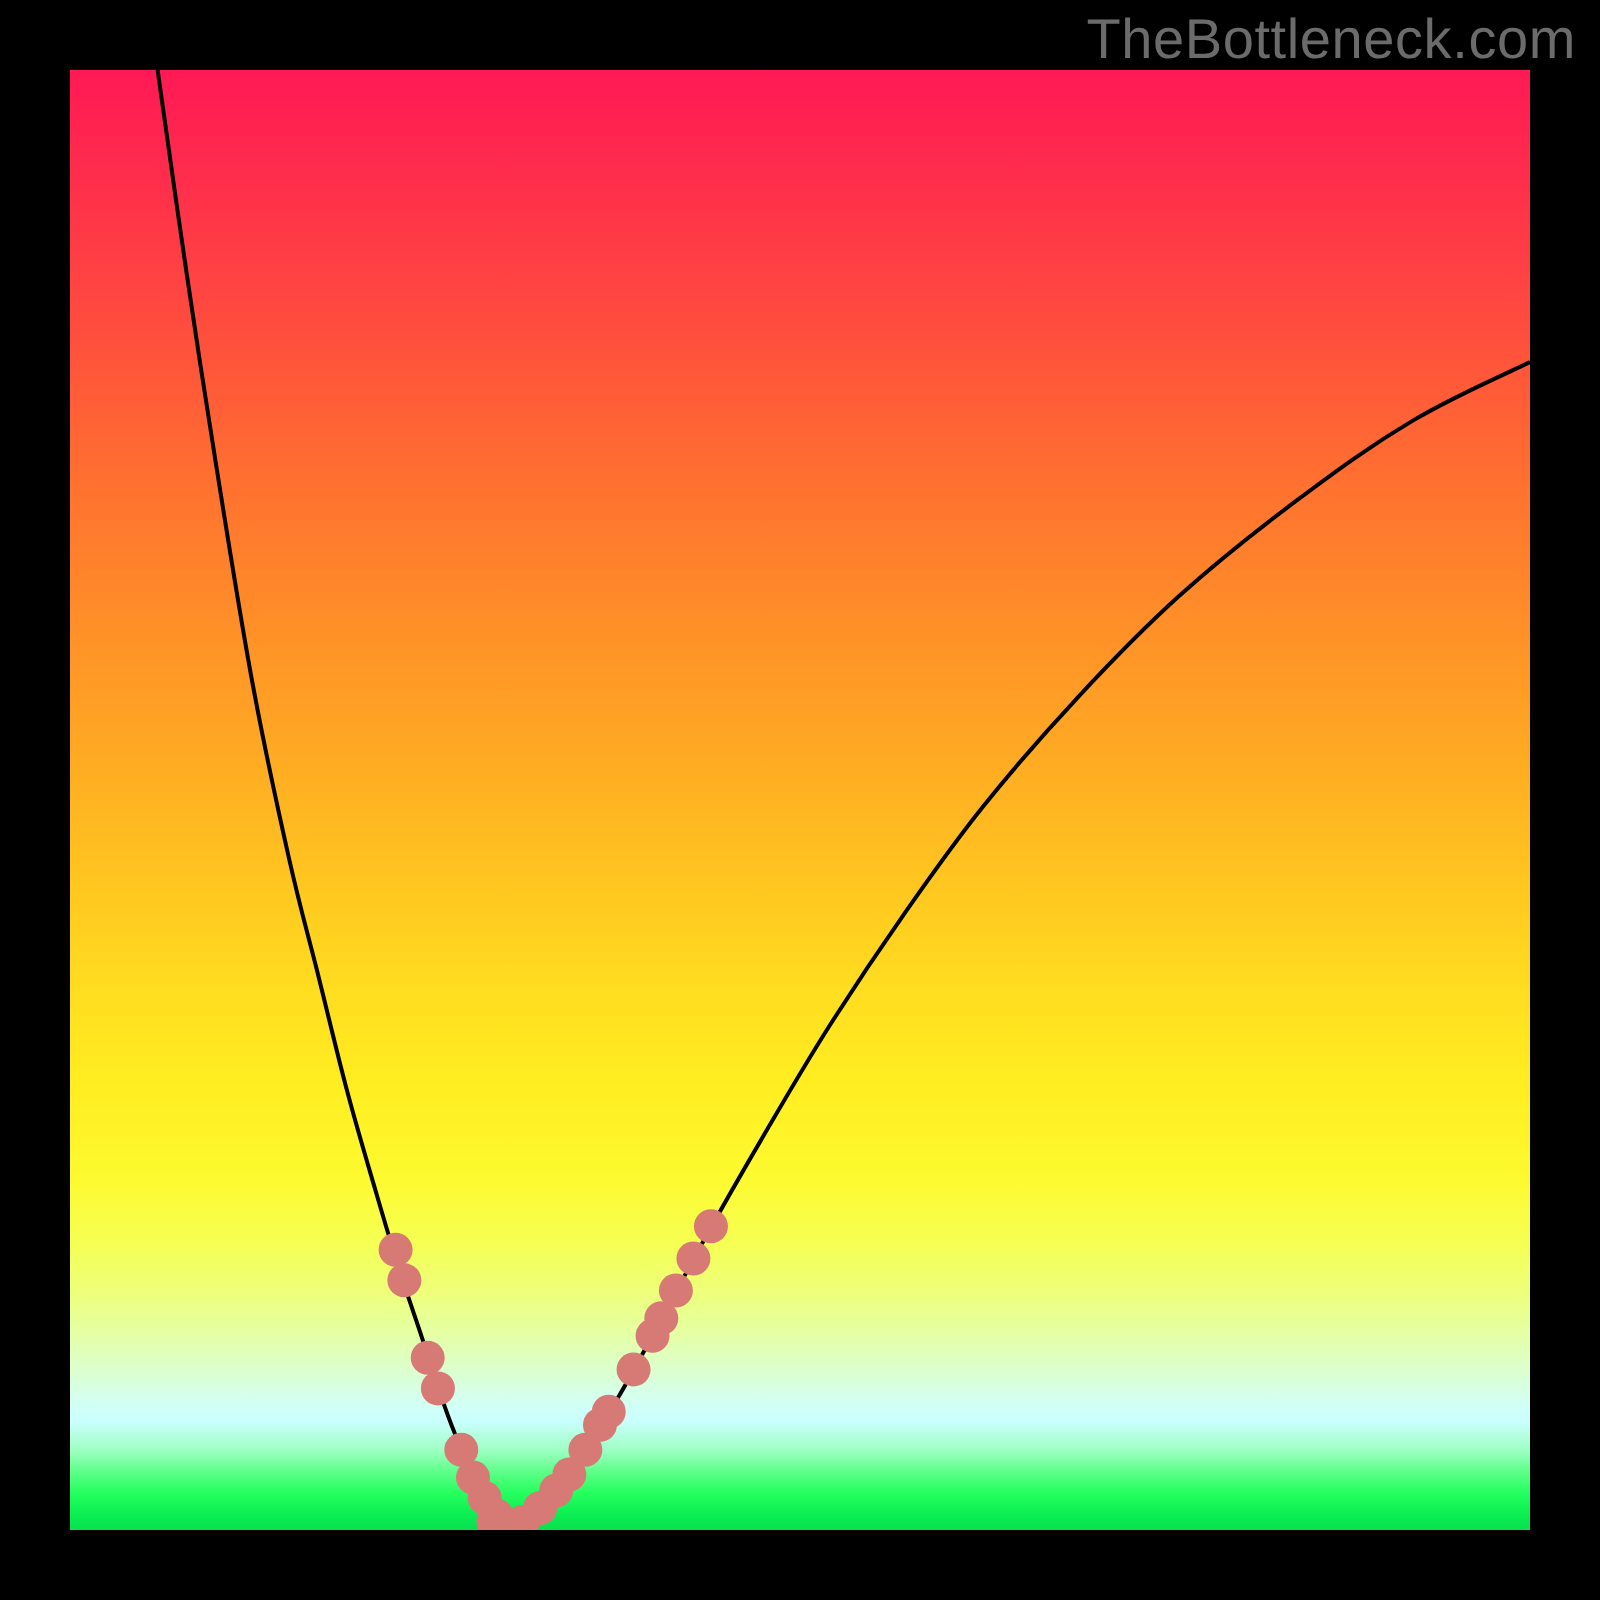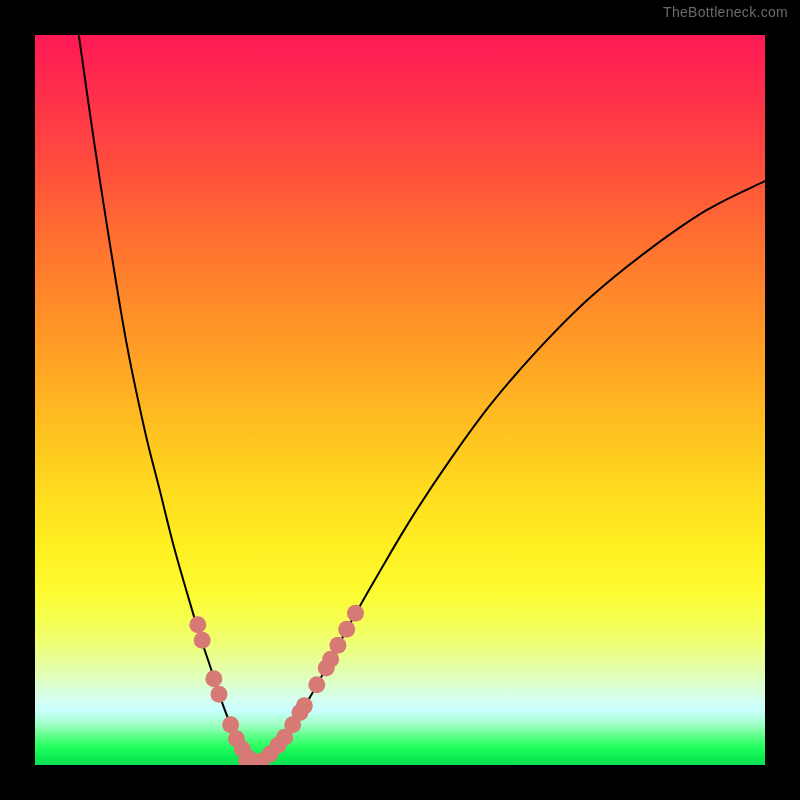--- a/index.html
+++ b/index.html
@@ -58,21 +58,21 @@
     position: absolute;
     top: 0; left: 0;
     width: 730px;
     height: 730px;
   }
   .watermark {
     position: absolute;
     top: 4px;
     right: 12px;
     color: #6b6b6b;
-    font-size: 14px;
+    font-size: 28px;
     letter-spacing: 0.3px;
   }
 </style>
 </head>
 <body>
 
 <div class="frame">
   <div class="watermark">TheBottleneck.com</div>
   <div class="plot-area">
     <div class="gradient"></div>

